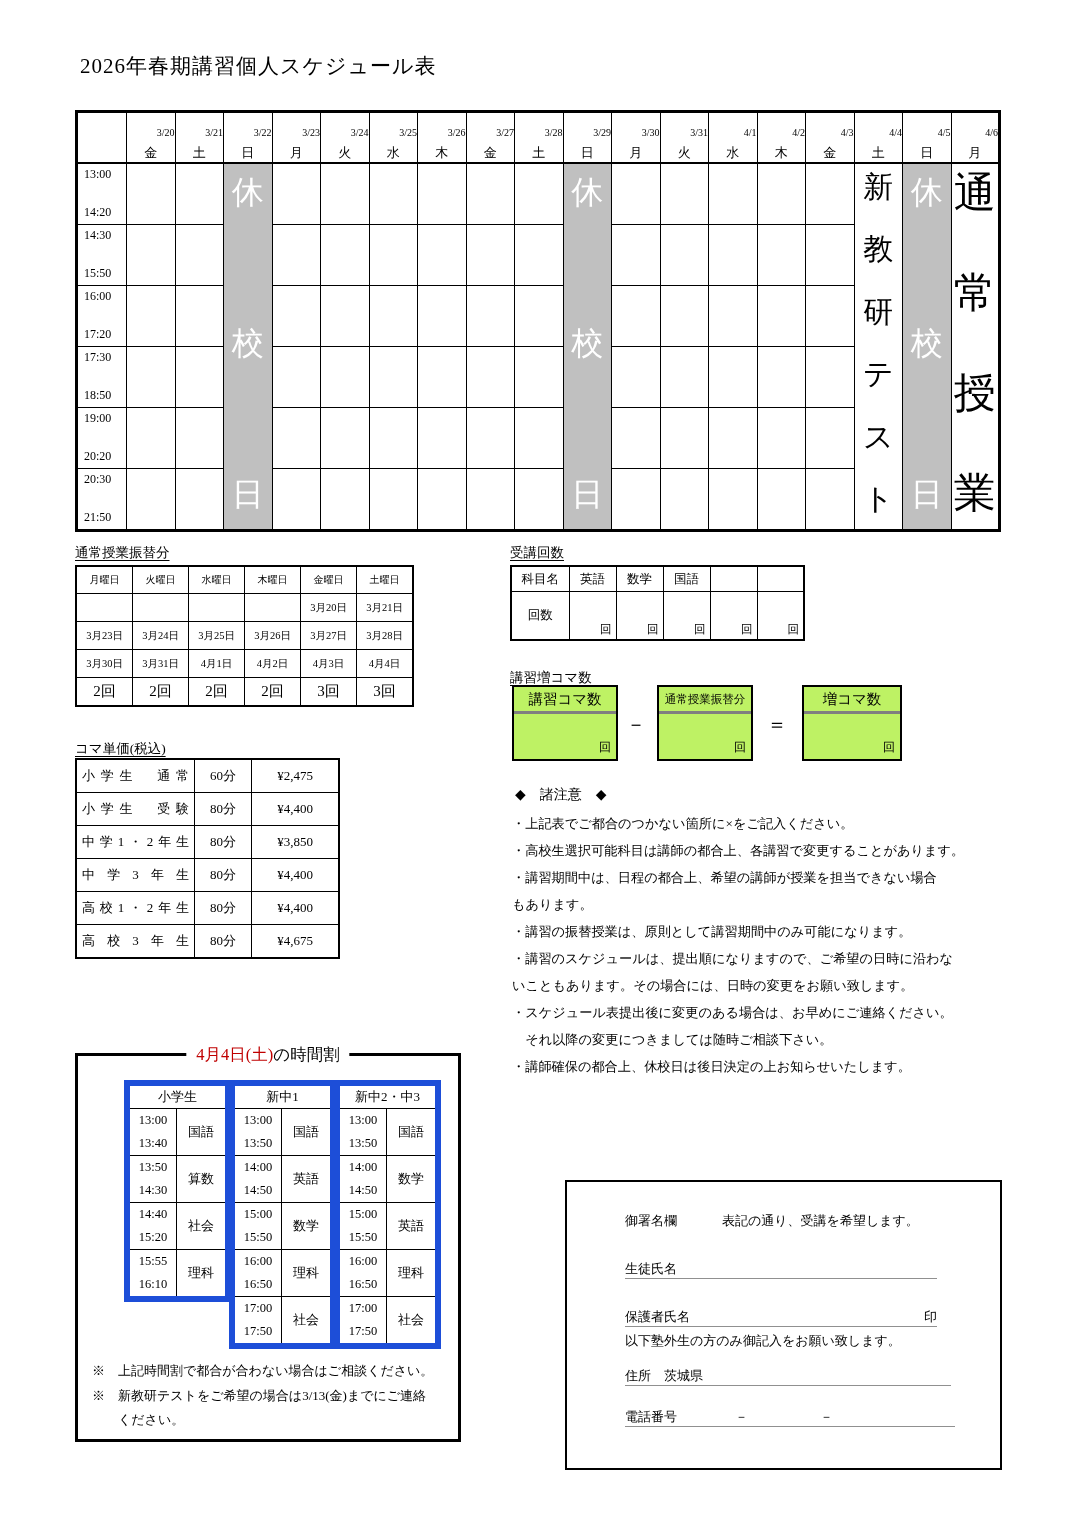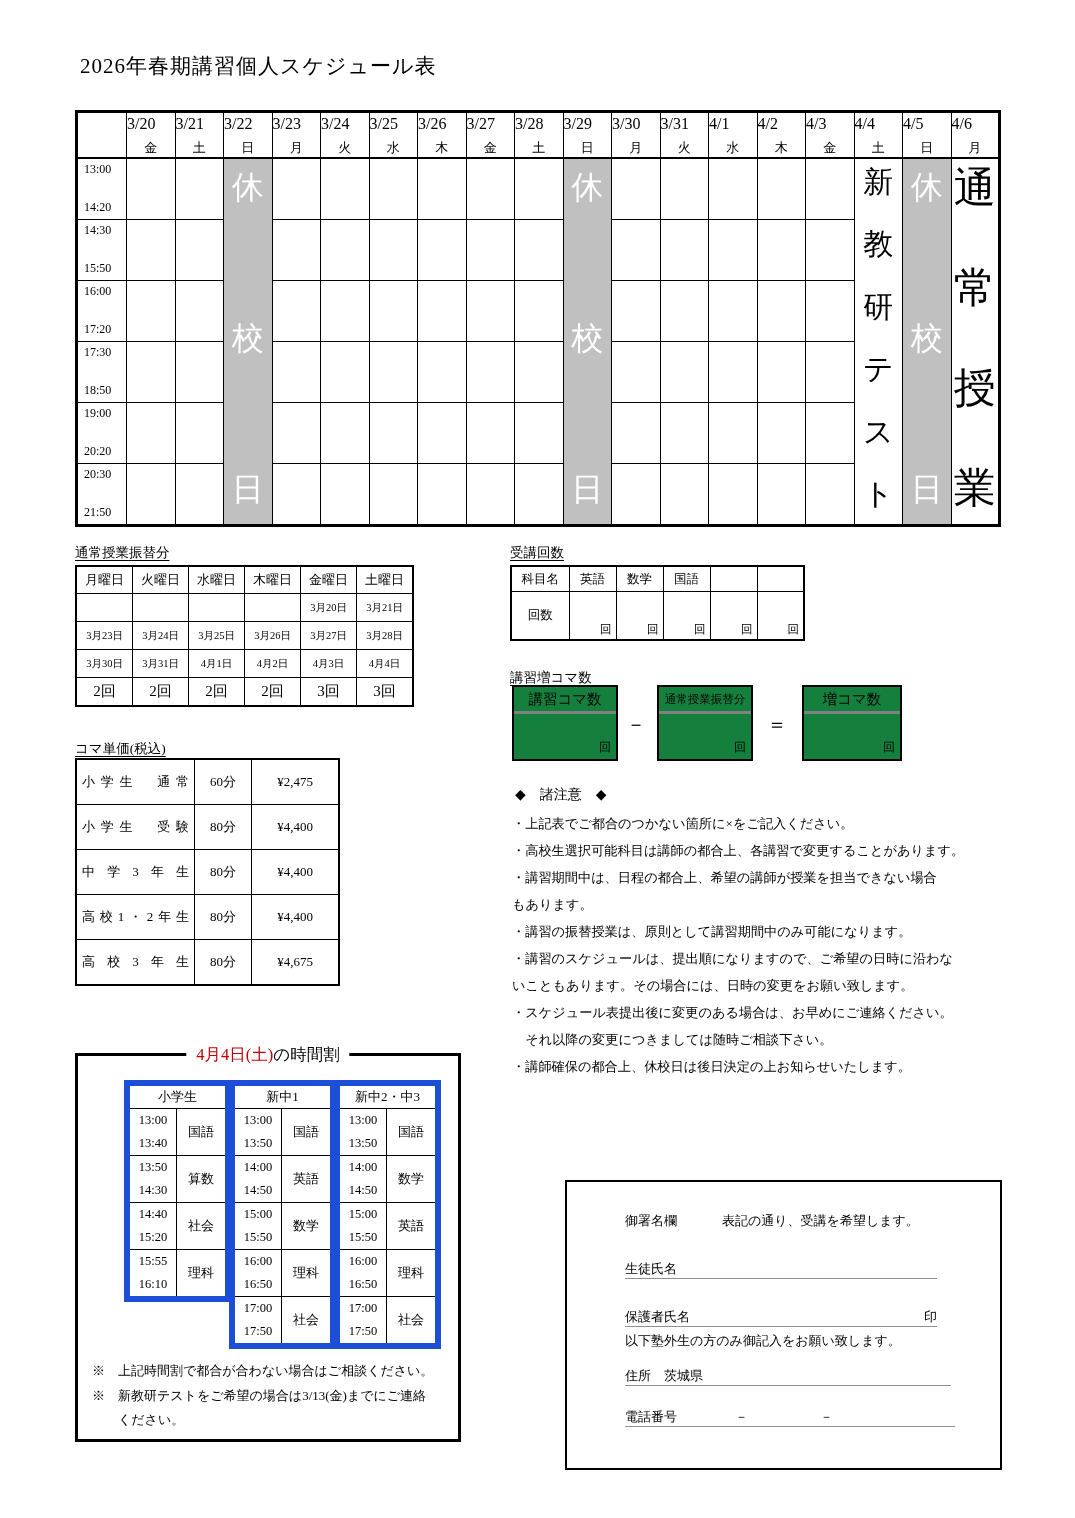--- a/index.html
+++ b/index.html
@@ -8,21 +8,21 @@
   .abs{position:absolute;}
 
   
   #page-title{left:80px;top:52px;font-size:21px;letter-spacing:1px;}
 
   
   #sched-wrap{left:75px;top:110px;}
   table.sched{border-collapse:collapse;table-layout:fixed;width:926px;border:3px solid #000;}
   .sched th,.sched td{border:1px solid #000;padding:0;}
   .sched thead th{height:44px;font-weight:normal;border-bottom:2px solid #000;vertical-align:top;}
-  .sched .d1{font-size:16px;margin-top:2px;text-align:left;}
+  .sched .d1{font-size:10px;margin-top:14px;text-align:right;}
   .sched .d2{font-size:13px;margin-top:6px;text-align:center;}
   .sched td.slot{height:60px;}
   .sched td.timecell{height:60px;}
   .timecell .tin{height:100%;box-sizing:border-box;display:flex;flex-direction:column;
                  justify-content:space-between;align-items:flex-start;
                  padding:3px 2px 4px 6px;font-size:12px;}
   .sched td.vcell{vertical-align:top;}
   .vtext{height:362px;display:flex;flex-direction:column;justify-content:space-between;
          align-items:center;box-sizing:border-box;line-height:1;}
   .vcell-closed{background:#c0c0c0;}
@@ -31,56 +31,56 @@
   .vcell-regular .vtext{font-size:42px;padding:8px 0 12px;}
 
   
   .seclabel{font-size:13.5px;text-decoration:underline;text-underline-offset:3px;}
 
   
   #makeup-label{left:75px;top:544px;}
   #makeup-wrap{left:75px;top:565px;}
   table.makeup{border-collapse:collapse;border:2px solid #000;}
   .makeup th,.makeup td{border:1px solid #000;width:53px;text-align:center;font-weight:normal;}
-  .makeup th{height:24px;font-size:13px;margin-left:44px;}
+  .makeup th{height:24px;font-size:10px;margin-left:44px;}
   .makeup td{height:25px;font-size:10.5px;}
   .makeup tr.count td{font-size:15px;}
 
   
   #juko-label{left:510px;top:544px;}
   #juko-wrap{left:510px;top:565px;}
   table.juko{border-collapse:collapse;border:2px solid #000;padding-left:47px;}
   .juko th,.juko td{border:1px solid #000;font-weight:normal;}
   .juko th{height:22px;font-size:12.5px;text-align:center;}
   .juko td.body{height:45px;}
   .juko td.rowlabel{text-align:center;vertical-align:middle;font-size:12.5px;}
   .juko td.unit{vertical-align:bottom;text-align:right;font-size:11.5px;padding:0 4px 2px 0;}
 
   
   #koma-label{left:510px;top:669px;}
   #koma-boxes{left:512px;top:685px;width:392px;height:78px;}
-  .ubox{position:absolute;top:0;border:2px solid #000;box-sizing:border-box;height:76px;background:#15803d;}
+  .ubox{position:absolute;top:0;border:2px solid #000;box-sizing:border-box;height:76px;background:#bef264;}
   .uhead{height:24px;display:flex;align-items:center;justify-content:center;
          border-bottom:3px solid #808080;font-size:14.5px;white-space:nowrap;}
   .uhead.small{font-size:11.5px;}
   .ubody{height:45px;display:flex;align-items:flex-end;justify-content:flex-end;
          padding:0 5px 3px 0;box-sizing:border-box;font-size:12px;}
   #ubox1{left:0;width:106px;}
   #ubox2{left:145px;width:96px;}
   #ubox3{left:290px;width:100px;}
   .uop{position:absolute;top:26px;font-size:20px;}
   #uop-minus{left:114px;}
   #uop-equals{left:255px;}
 
   
   #price-label{left:75px;top:740px;}
   #price-wrap{left:75px;top:758px;}
   table.price{border-collapse:collapse;border:2px solid #000;}
   .price td{border:1px solid #000;height:24px;font-size:13px;}
-  .price td.lab{width:107px;text-align:justify;text-align-last:justify;padding:10px 5px;font-family:Liberation Serif, serif;}
+  .price td.lab{width:107px;text-align:justify;text-align-last:justify;padding:4px 5px;font-family:Liberation Serif, serif;}
   .price td.dur{width:54px;text-align:center;}
   .price td.amt{width:84px;text-align:center;}
 
   
   #notes-title{left:515px;top:786px;font-size:14px;}
   #notes-list{left:512px;top:810px;width:510px;font-size:13.2px;line-height:27px;}
   .note-item{white-space:pre-line;}
 
   
   #april4{left:75px;top:1053px;width:386px;height:389px;border:3px solid #000;box-sizing:border-box;}
@@ -484,20 +484,25 @@
           <td class="lab">小学生　通常</td>
           <td class="dur">60分</td>
           <td class="amt">¥2,475</td>
         </tr>
   <tr>
           <td class="lab">小学生　受験</td>
           <td class="dur">80分</td>
           <td class="amt">¥4,400</td>
         </tr>
   <tr>
+          <td class="lab">中学1・2年生</td>
+          <td class="dur">80分</td>
+          <td class="amt">¥3,850</td>
+        </tr>
+  <tr>
           <td class="lab">中学3年生</td>
           <td class="dur">80分</td>
           <td class="amt">¥4,400</td>
         </tr>
   <tr>
           <td class="lab">高校1・2年生</td>
           <td class="dur">80分</td>
           <td class="amt">¥4,400</td>
         </tr>
   <tr>

